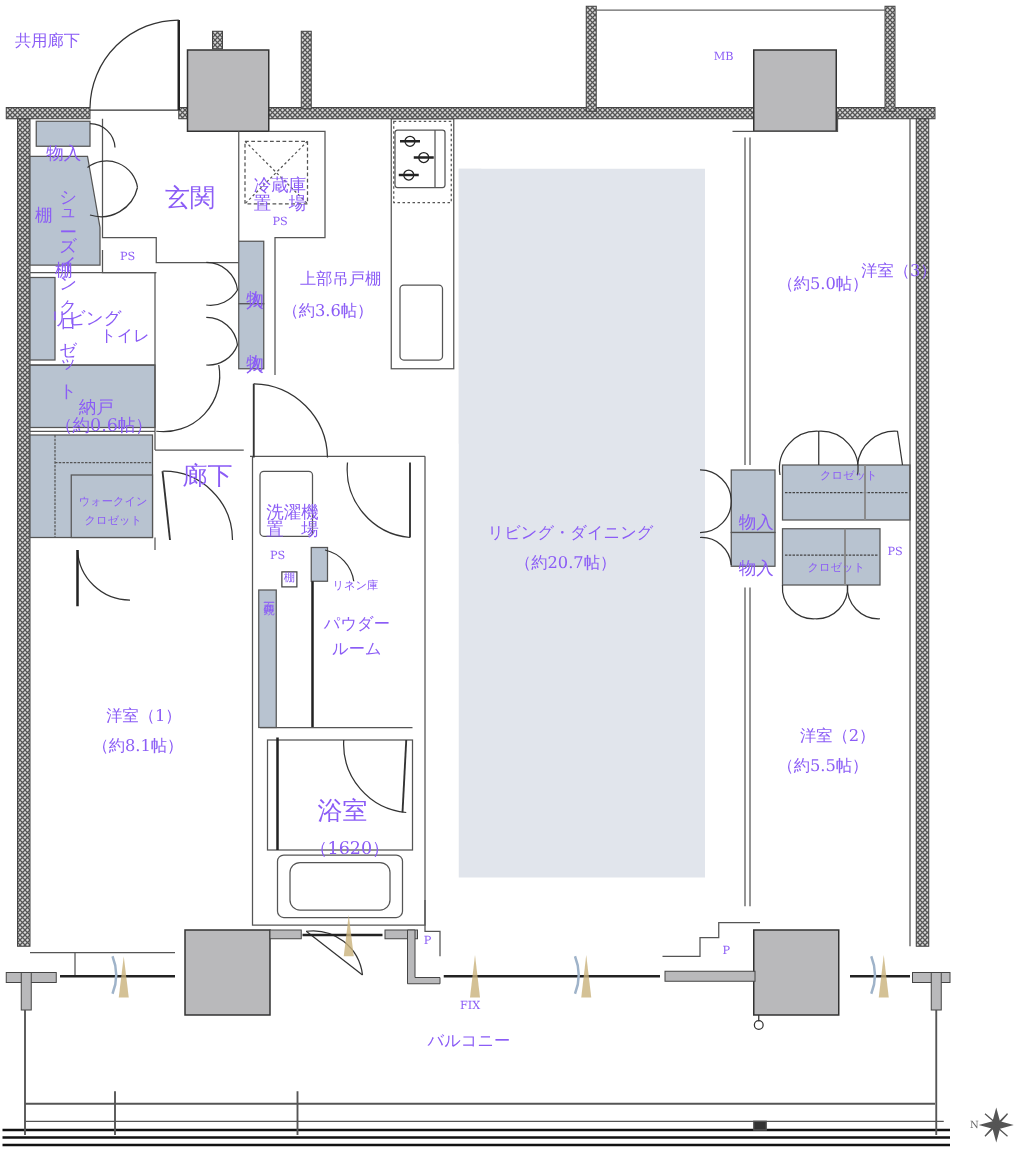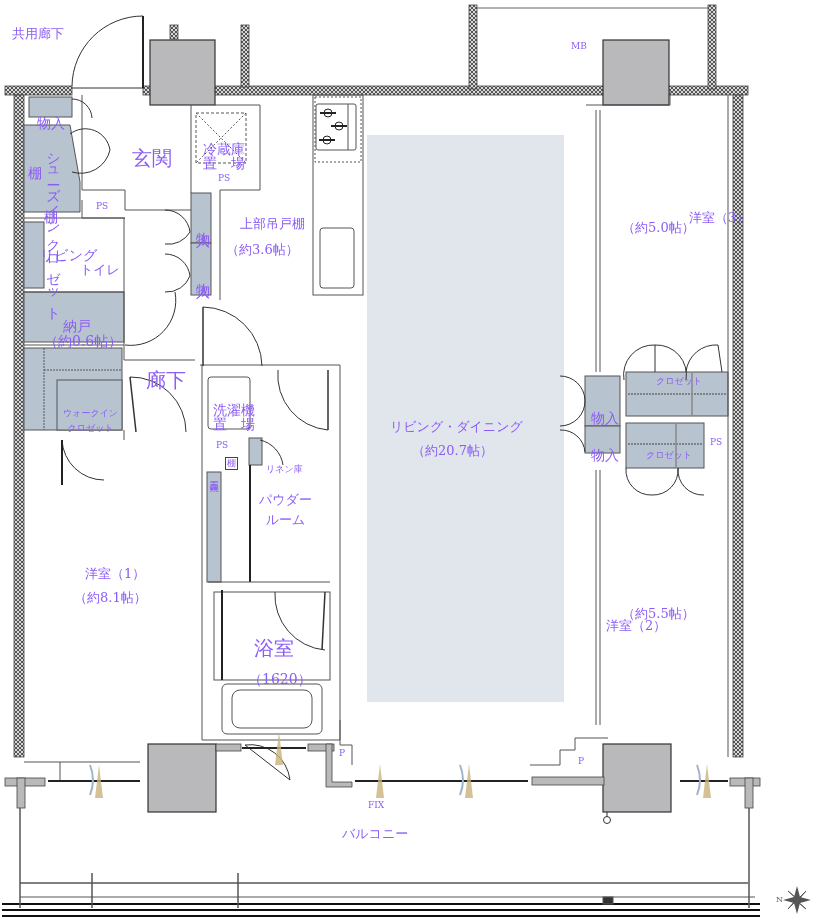--- a/index.html
+++ b/index.html
@@ -211,34 +211,34 @@
 <div class="lbl xs" style="left:218px;top:173px;">PS</div>
 <div class="lbl mid" style="left:240px;top:216px;">上部吊戸棚</div>
 <div class="lbl mid" style="left:226px;top:242px;">（約3.6帖）</div>
 <div class="lbl sm vert" style="left:194px;top:206px;">物入</div>
 <div class="lbl sm vert" style="left:194px;top:257px;">物入</div>
 <div class="lbl sm" style="left:40px;top:232px;">リビング</div>
 <div class="lbl mid" style="left:80px;top:262px;">トイレ</div>
 <div class="lbl sm" style="left:63px;top:303px;">納戸</div>
 <div class="lbl sm" style="left:44px;top:318px;">（約0.6帖）</div>
 <div class="lbl big" style="left:146px;top:340px;margin-top:28px;">廊下</div>
-<div class="lbl xs" style="left:63px;top:406px;line-height:15px;"><span>ウォークイン</span><br><span>クロゼット</span></div>
+<div class="lbl xs" style="left:63px;top:395px;line-height:15px;"><span>ウォークイン</span><br><span>クロゼット</span></div>
 <div class="lbl sm" style="left:213px;top:388px;line-height:14px;"><span>洗濯機</span><br><span>置　場</span></div>
 <div class="lbl xs" style="left:216px;top:440px;">PS</div>
 <div class="lbl xs" style="left:225px;top:457px;border:1px solid #444;padding:0 1px;background:#fff;">棚</div>
 <div class="lbl xs" style="left:266px;top:464px;">リネン庫</div>
 <div class="lbl xs vert" style="left:208px;top:474px;">三面鏡</div>
 <div class="lbl mid" style="left:259px;top:490px;line-height:20px;"><span>パウダー</span><br><span>ルーム</span></div>
 <div class="lbl big" style="left:254px;top:636px;">浴室</div>
 <div class="lbl sm" style="left:248px;top:656px;">（1620）</div>
 <div class="lbl mid" style="left:390px;top:419px;">リビング・ダイニング</div>
 <div class="lbl mid" style="left:412px;top:443px;">（約20.7帖）</div>
 <div class="lbl mid" style="left:85px;top:566px;">洋室（1）</div>
 <div class="lbl mid" style="left:74px;top:590px;">（約8.1帖）</div>
-<div class="lbl mid" style="left:606px;top:582px;margin-top:36px;">洋室（2）</div>
+<div class="lbl mid" style="left:640px;top:582px;">洋室（2）</div>
 <div class="lbl mid" style="left:622px;top:606px;">（約5.5帖）</div>
 <div class="lbl mid" style="left:656px;top:210px;margin-left:33px;">洋室（3）</div>
 <div class="lbl mid" style="left:622px;top:220px;">（約5.0帖）</div>
 <div class="lbl xs" style="left:656px;top:376px;">クロゼット</div>
 <div class="lbl xs" style="left:646px;top:450px;">クロゼット</div>
 <div class="lbl sm" style="left:591px;top:395px;">物入</div>
 <div class="lbl sm" style="left:591px;top:432px;">物入</div>
 <div class="lbl xs" style="left:710px;top:437px;">PS</div>
 <div class="lbl xs" style="left:339px;top:748px;">P</div>
 <div class="lbl xs" style="left:578px;top:756px;">P</div>

